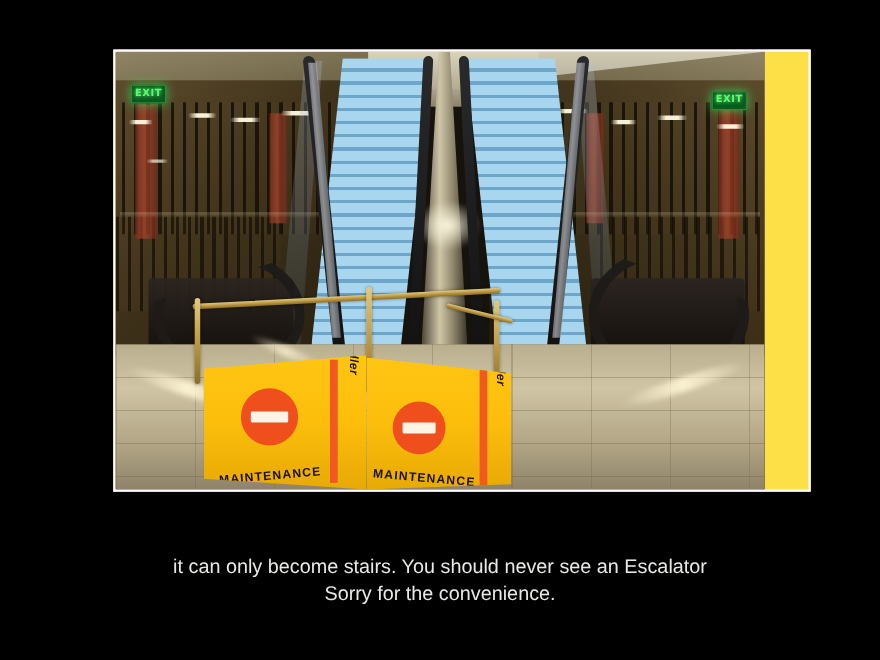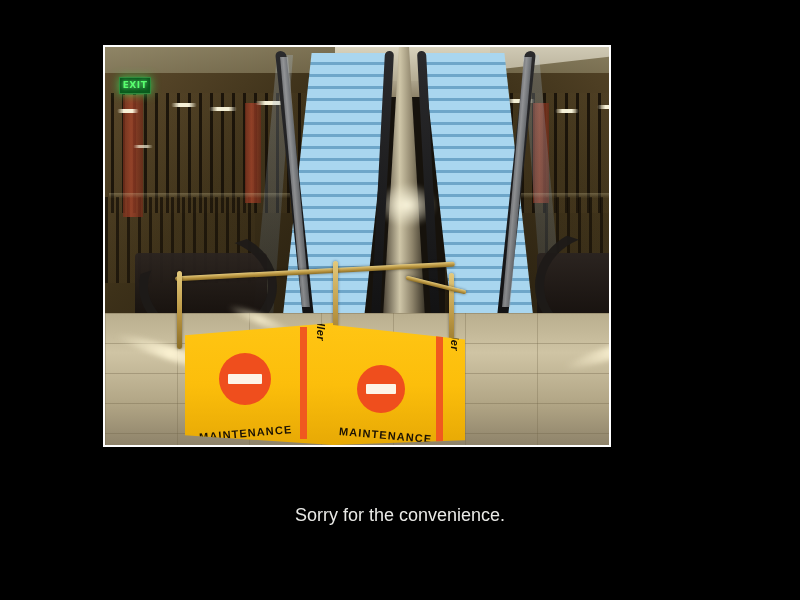--- a/index.html
+++ b/index.html
@@ -19,26 +19,26 @@
     width: 800px;
     height: 600px;
     background: #000000;
   }
 
   
   #photo-frame {
     position: absolute;
     left: 103px;
     top: 45px;
-    width: 508px;
+    width: 634px;
     height: 402px;
     border: 2px solid #ffffff;
     box-sizing: border-box;
     overflow: hidden;
-    background: #0c4a6e;
+    background: #fde047;
   }
   #photo {
     position: absolute;
     left: 0; top: 0;
     width: 590px;
     height: 398px;
     overflow: hidden;
     background: #16120c;
   }
 
@@ -370,17 +370,18 @@
         </div>
         <div class="brand" style="right:4px; top:26px; transform: rotate(90deg); transform-origin: right top;">Schindler</div>
         <div class="maint" style="left:6px; bottom:4px; transform: rotate(5deg);">MAINTENANCE</div>
       </div>
 
     </div>
   </div>
 
 
   <div id="caption">
+    <span class="cline">it can only become stairs. You should never see an Escalator</span>
     <span class="cline">Sorry for the convenience.</span>
   </div>
 
 
 </div>
 
 </body></html>

